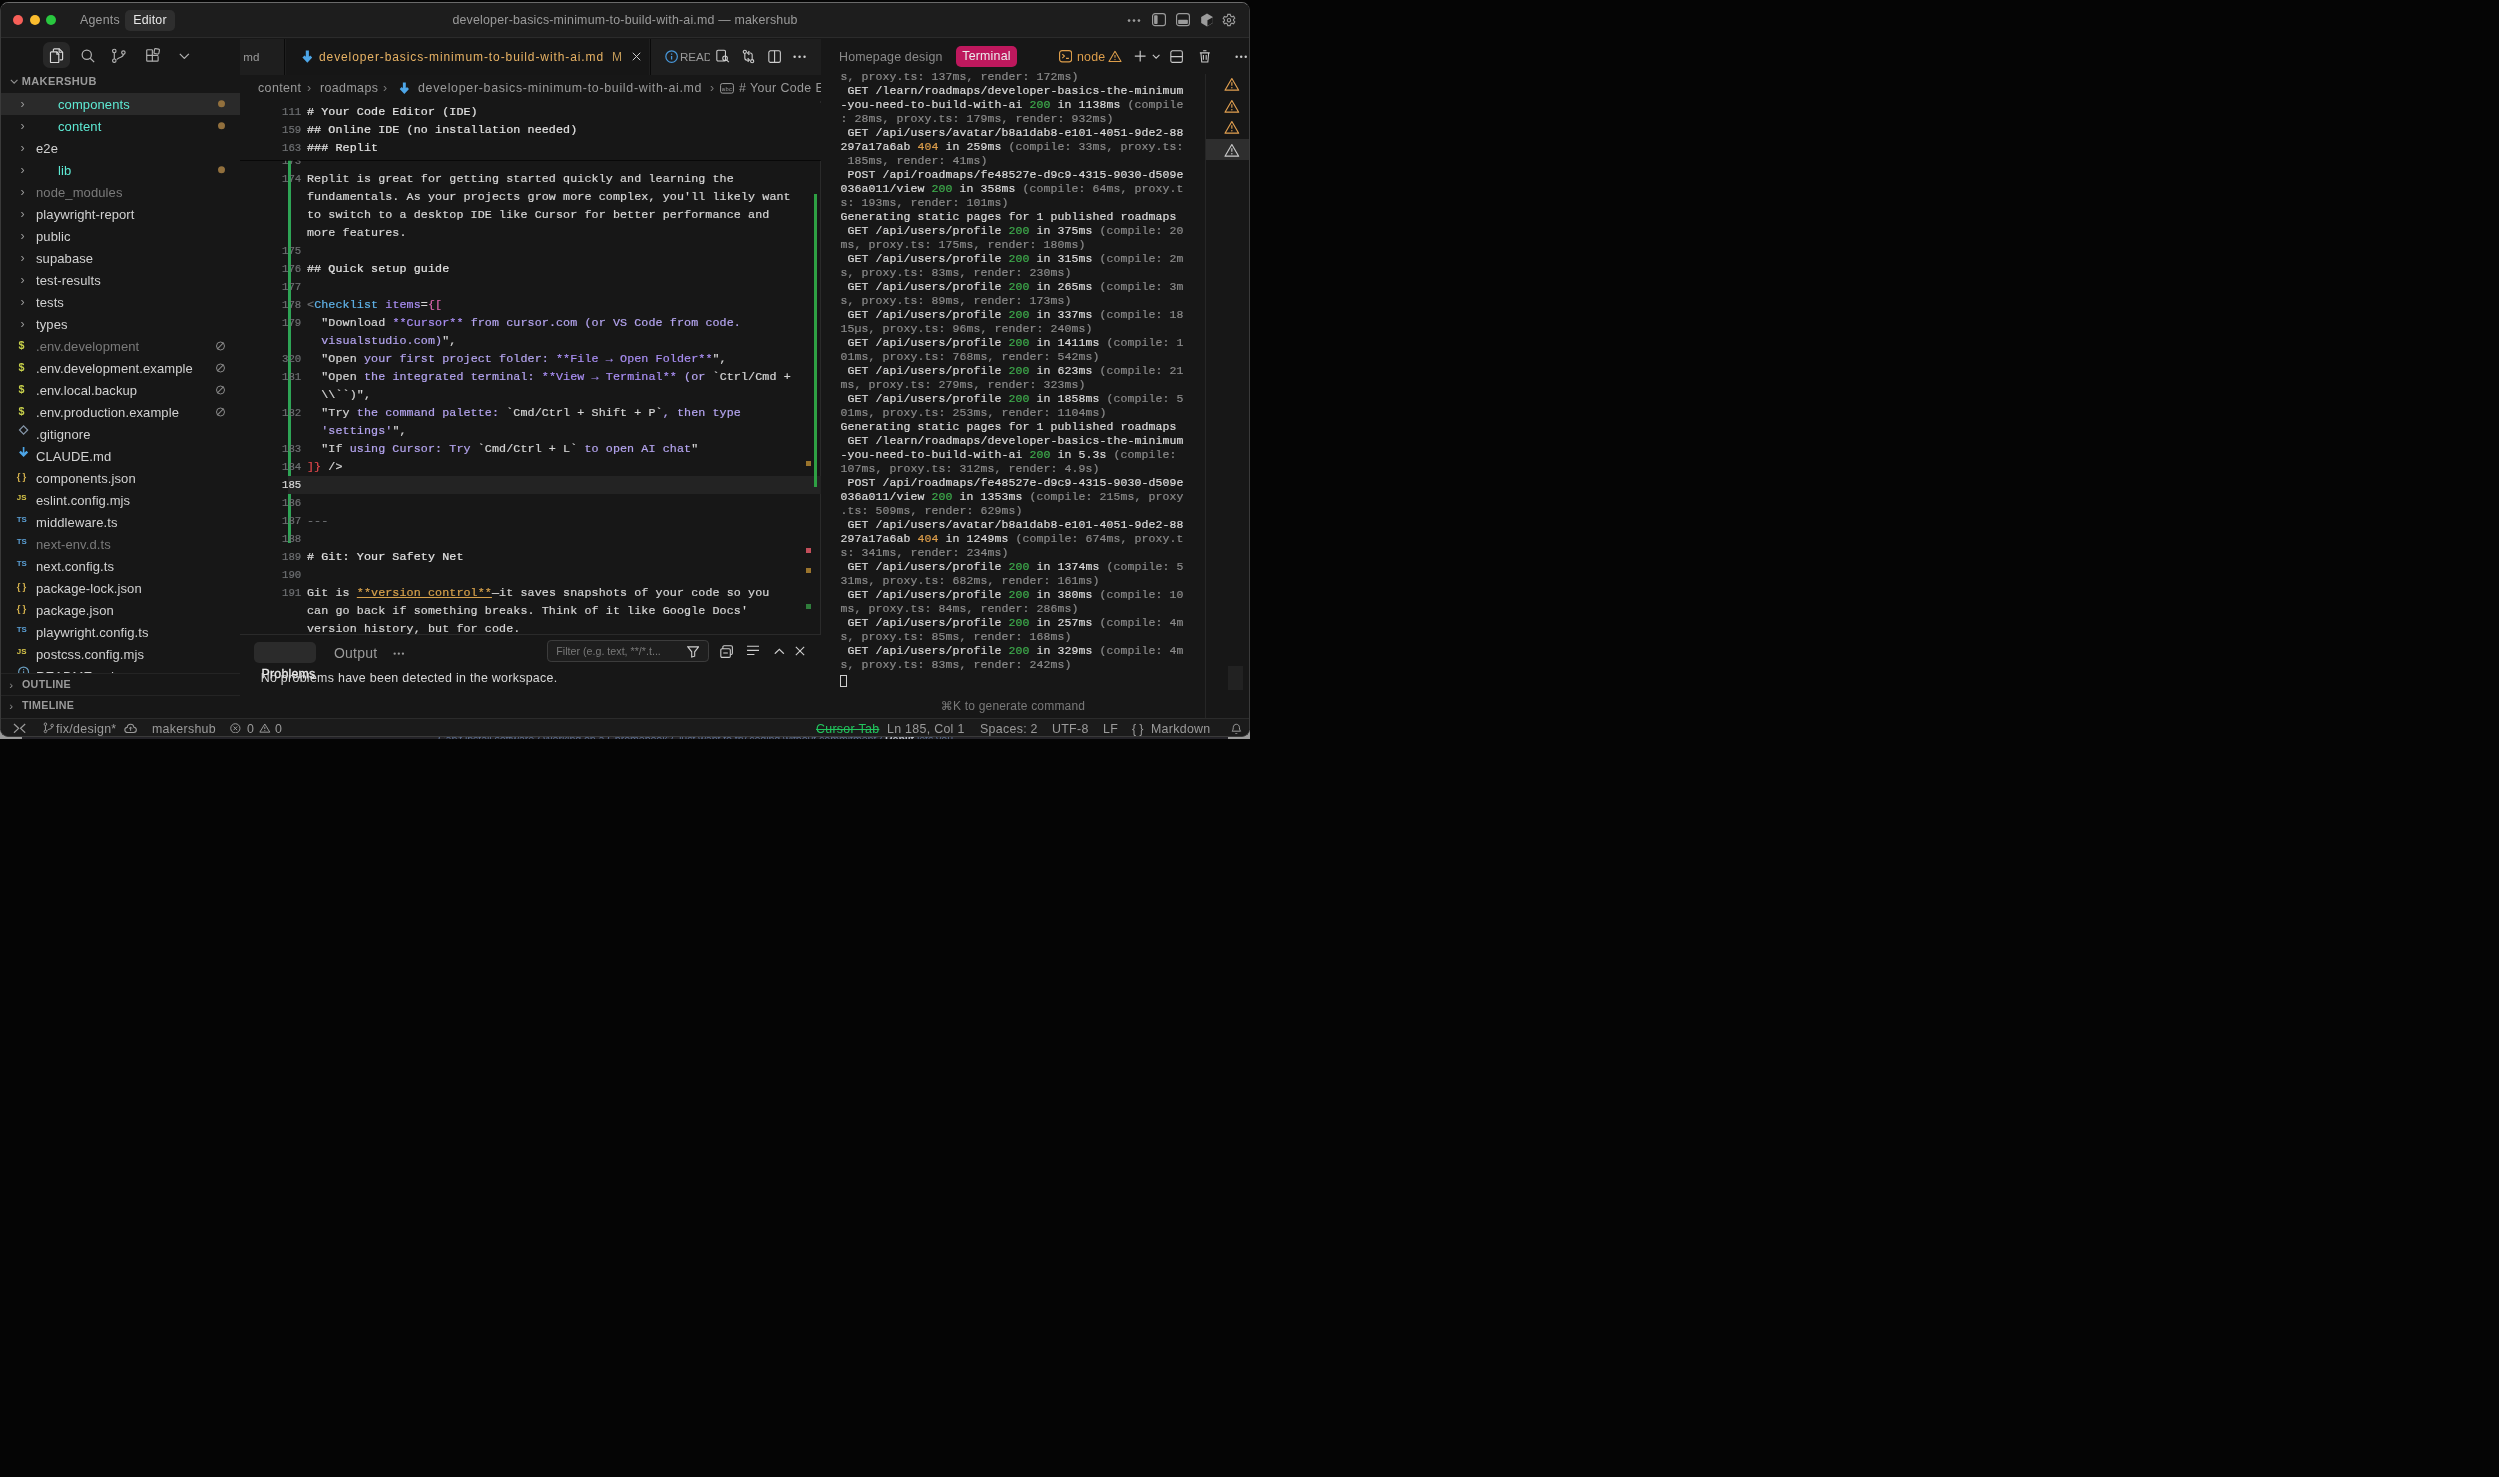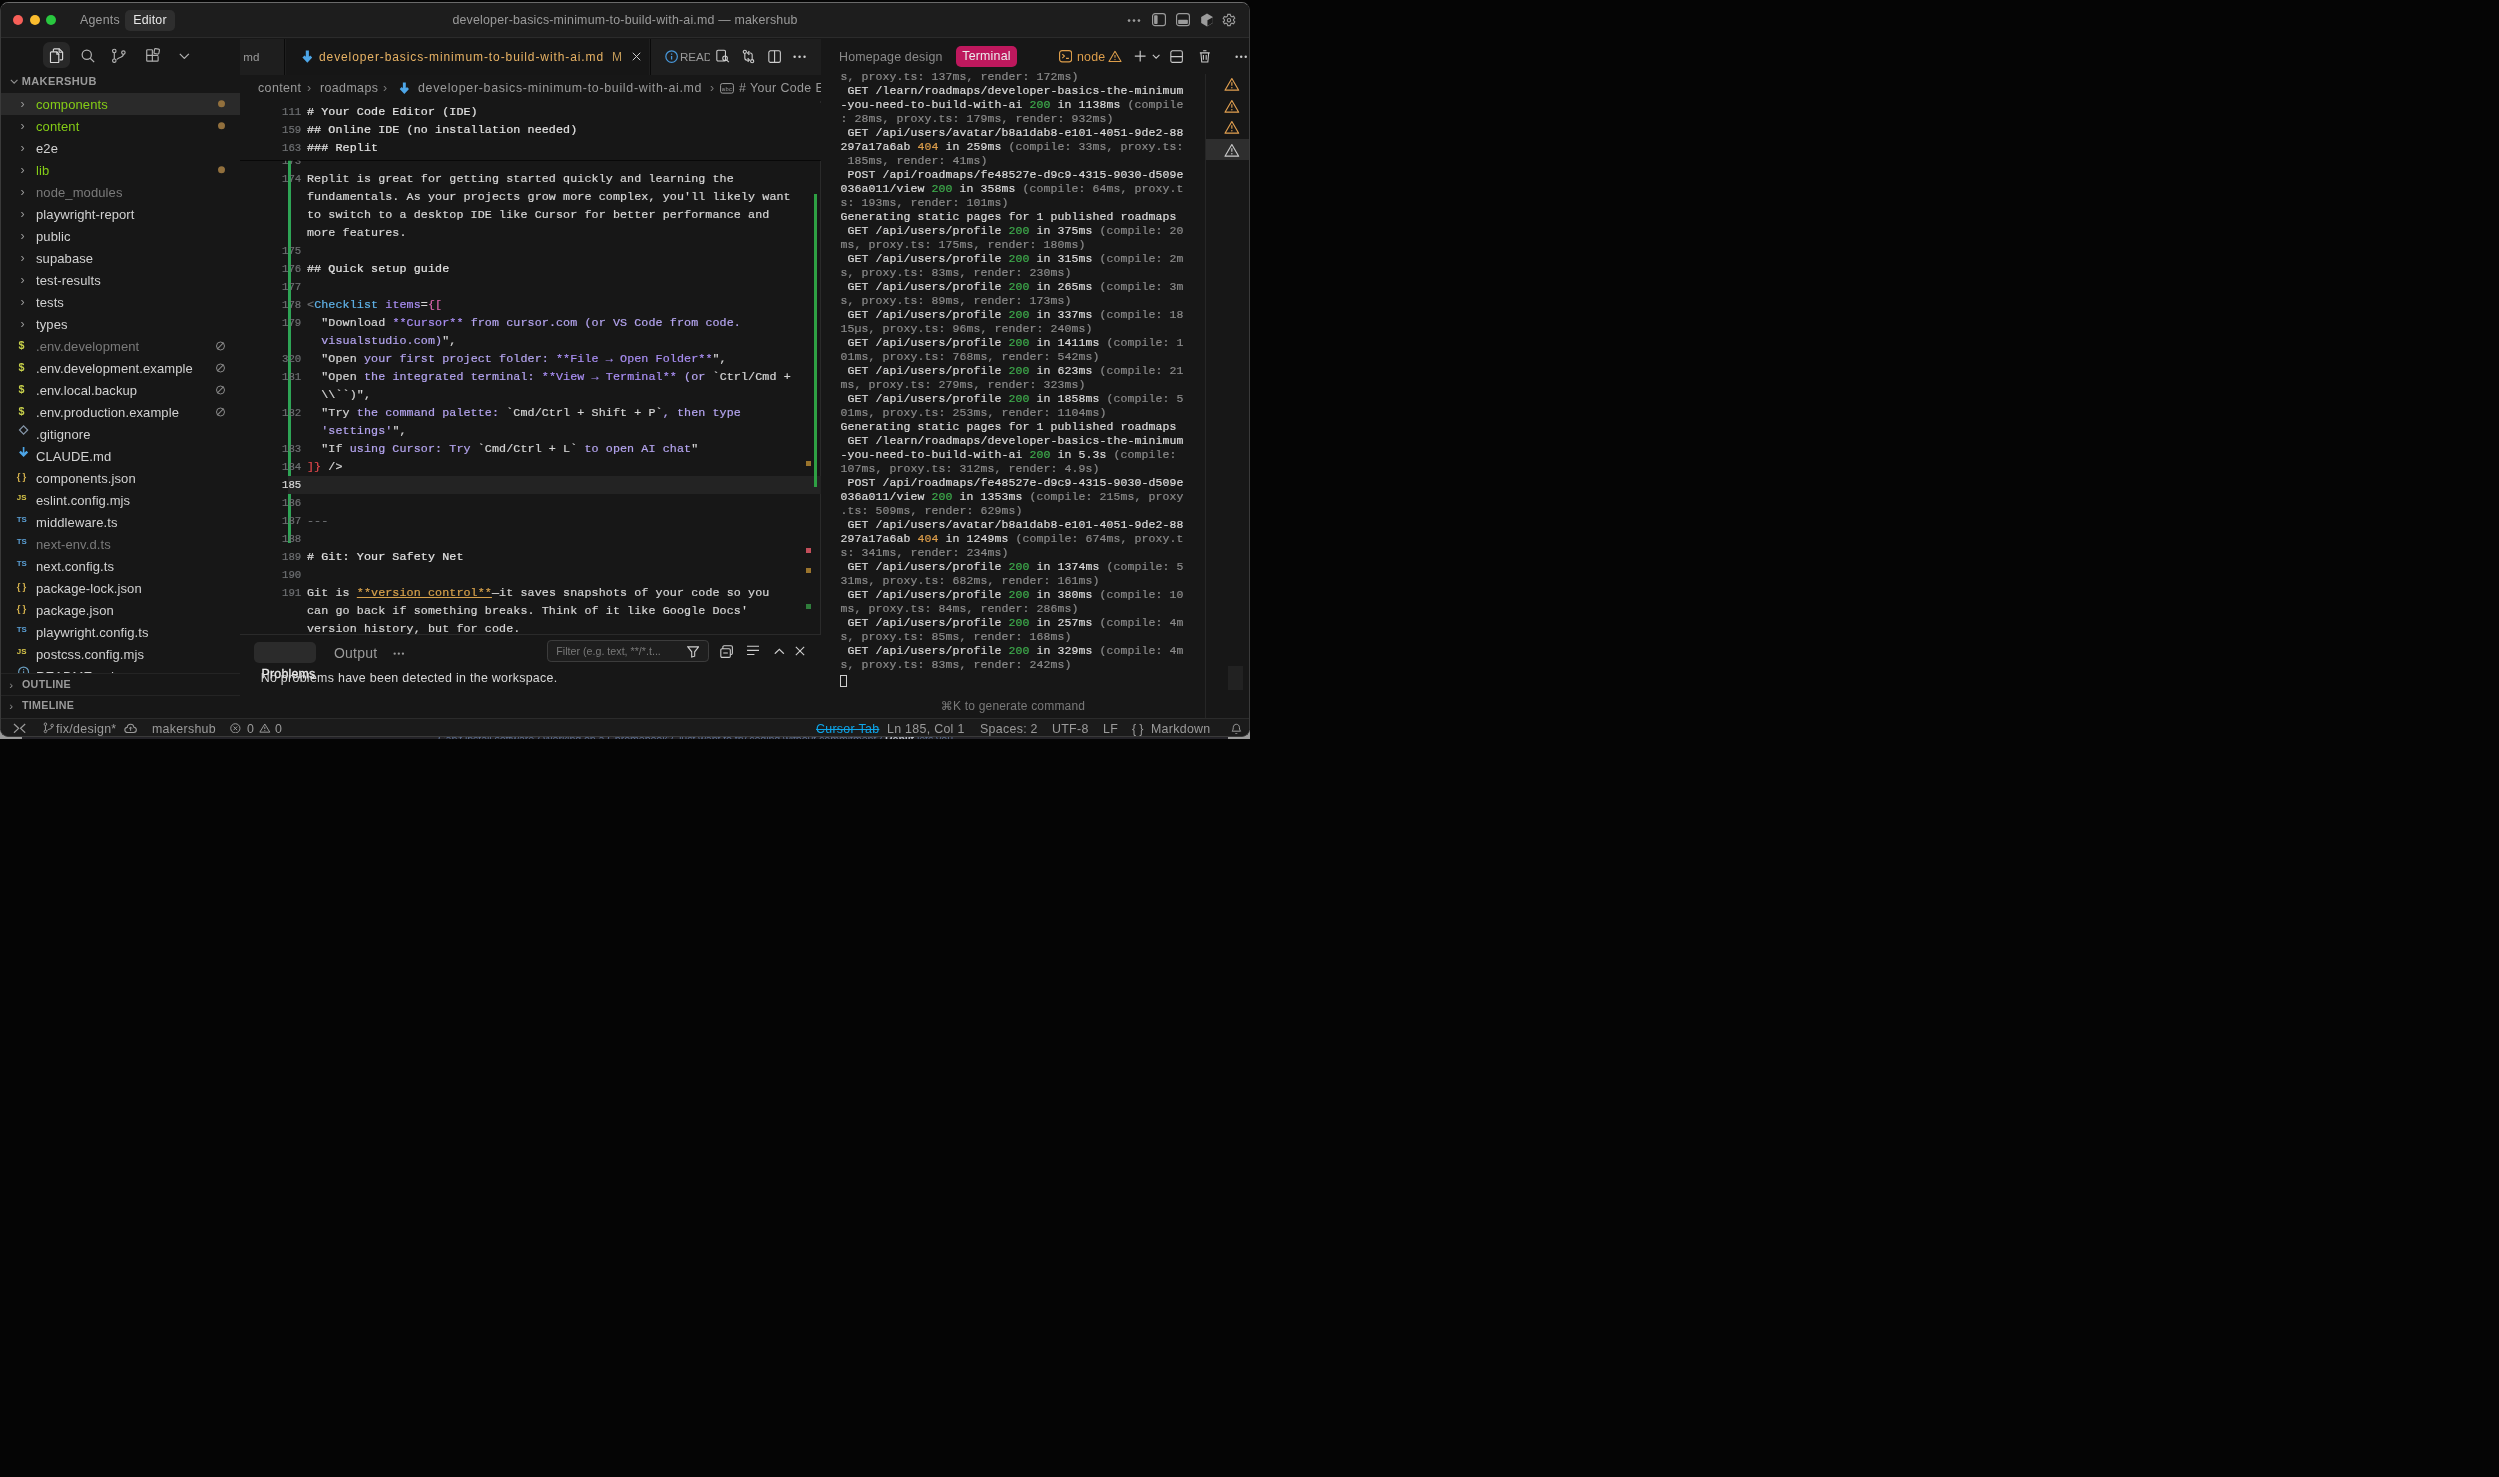--- a/index.html
+++ b/index.html
@@ -30,21 +30,21 @@
   #explorer { position:absolute; left:0; top:33px; width:239px; height:601px; overflow:hidden; }
   #mkhdr { position:absolute; left:0; top:0; width:239px; height:20.7px; }
   #rows { position:absolute; left:0; top:21.3px; width:239px; }
   .frow { position:relative; height:22px; font-size:13px; letter-spacing:0.1px; color:#d2d2d2; }
   .frow .nm { position:absolute; left:35px; top:50%; transform:translateY(-50%); white-space:nowrap; }
   .frow .chev { position:absolute; left:19.4px; top:50%; transform:translateY(-50%); color:#999999; font-size:12.4px; }
   .frow .fic { position:absolute; left:15.7px; top:50%; transform:translateY(-50%); width:13.2px; height:13.2px; }
   .frow .dot { position:absolute; left:217px; top:50%; transform:translateY(-50%); width:7.4px; height:7.4px; border-radius:50%; background:#92703d; }
   .frow .noent { position:absolute; left:215px; top:50%; transform:translateY(-50%); width:9px; height:9px; border:1.1px solid #8a8a8a; border-radius:50%; }
   .frow .noent::after { content:""; position:absolute; left:-0.8px; top:3.4px; width:8.7px; height:1.1px; background:#8a8a8a; transform:rotate(-45deg); }
-  .orange { color:#84cc16; }
+  .orange { color:#5eead4;margin-left:22px; }
   .dim { color:#7a7a7a; }
   .badge { font-family:"Liberation Sans",sans-serif; font-weight:bold; font-size:7.9px; }
   #outl { position:absolute; left:0; top:634px; width:239px; height:22px; border-top:0.8px solid #242424; }
   #timl { position:absolute; left:0; top:656px; width:239px; height:20px; border-top:0.8px solid #242424; }
   .secthdr { position:absolute; left:21px; top:50%; transform:translateY(-50%); color:#9b9b9b; font-weight:bold; font-size:10.7px; letter-spacing:0.3px; }
   .sectchev { position:absolute; left:8.3px; top:50%; transform:translateY(-50%); color:#8e8e8e; font-size:11.6px; }
   
   #egroup { position:absolute; left:239px; top:36px; width:581px; height:679px; background:#171717; border-right:0.8px solid #2a2a2a; }
   #tabbar { position:absolute; left:0; top:0; width:581px; height:36px; background:#1e1e1e; }
   #tab-md { position:absolute; left:0; top:0; width:45px; height:36px; background:#1e1e1e; border-right:0.8px solid #0a0a0a; color:#9a9a9a; font-size:11.6px; line-height:36px; }
@@ -575,21 +575,21 @@
         <circle cx="6.5" cy="6.5" r="5.6" fill="none" stroke="#9b9b9b" stroke-width="1.2"></circle>
         <path d="M4.3 4.3l4.4 4.4M8.7 4.3L4.3 8.7" stroke="#9b9b9b" stroke-width="1.2"></path>
       </svg>
     <span class="sbitem" style="left:246px;">0</span>
     <svg class="abs" width="11.6" height="10" viewBox="0 0 14 12" style="left:258px; top:4.5px;">
         <path d="M7 1.2L13 11H1L7 1.2z" fill="none" stroke="#9b9b9b" stroke-width="1.2" stroke-linejoin="round"></path>
         <path d="M7 4.5v2.8" stroke="#9b9b9b" stroke-width="1.2"></path>
         <circle cx="7" cy="9" r="0.7" fill="#9b9b9b"></circle>
       </svg>
     <span class="sbitem" style="left:274px;">0</span>
-    <span class="sbitem" style="left:815px; color:#0ea5e9; text-decoration:line-through;">Cursor Tab</span>
+    <span class="sbitem" style="left:815px; color:#22c55e; text-decoration:line-through;">Cursor Tab</span>
     <span class="sbitem" style="left:886px;">Ln 185, Col 1</span>
     <span class="sbitem" style="left:979px;">Spaces: 2</span>
     <span class="sbitem" style="left:1051px;">UTF-8</span>
     <span class="sbitem" style="left:1102px;">LF</span>
     <span class="sbitem" style="left:1131px;">{ }</span>
     <span class="sbitem" style="left:1150px;">Markdown</span>
     <svg class="abs" width="10.7" height="11.6" viewBox="0 0 13 14" style="left:1230px; top:4.1px;">
         <path d="M6.5 1.5c-2.2 0-3.7 1.6-3.7 3.8 0 3.4-1.5 4.6-1.5 4.6h10.4s-1.5-1.2-1.5-4.6c0-2.2-1.5-3.8-3.7-3.8z" fill="none" stroke="#9b9b9b" stroke-width="1.2"></path>
         <path d="M5.3 12.2a1.3 1.3 0 002.4 0" fill="none" stroke="#9b9b9b" stroke-width="1.2"></path>
       </svg>

